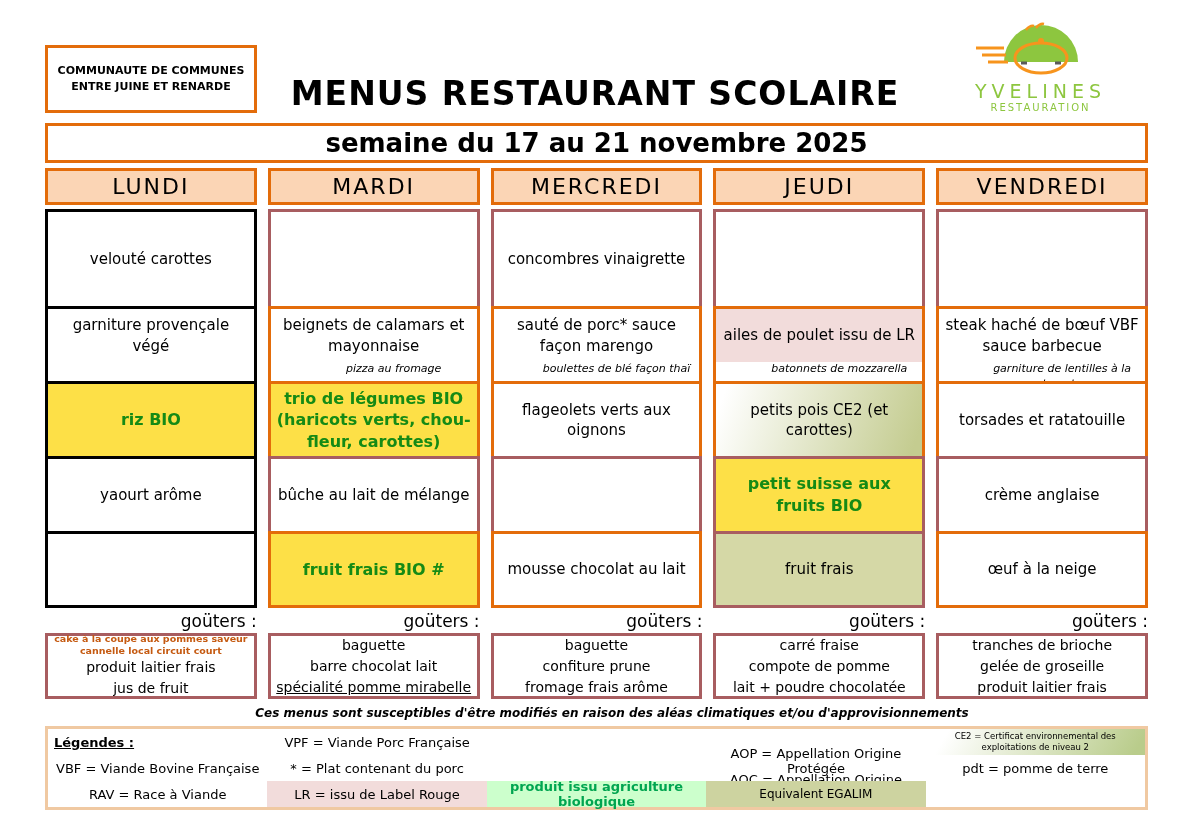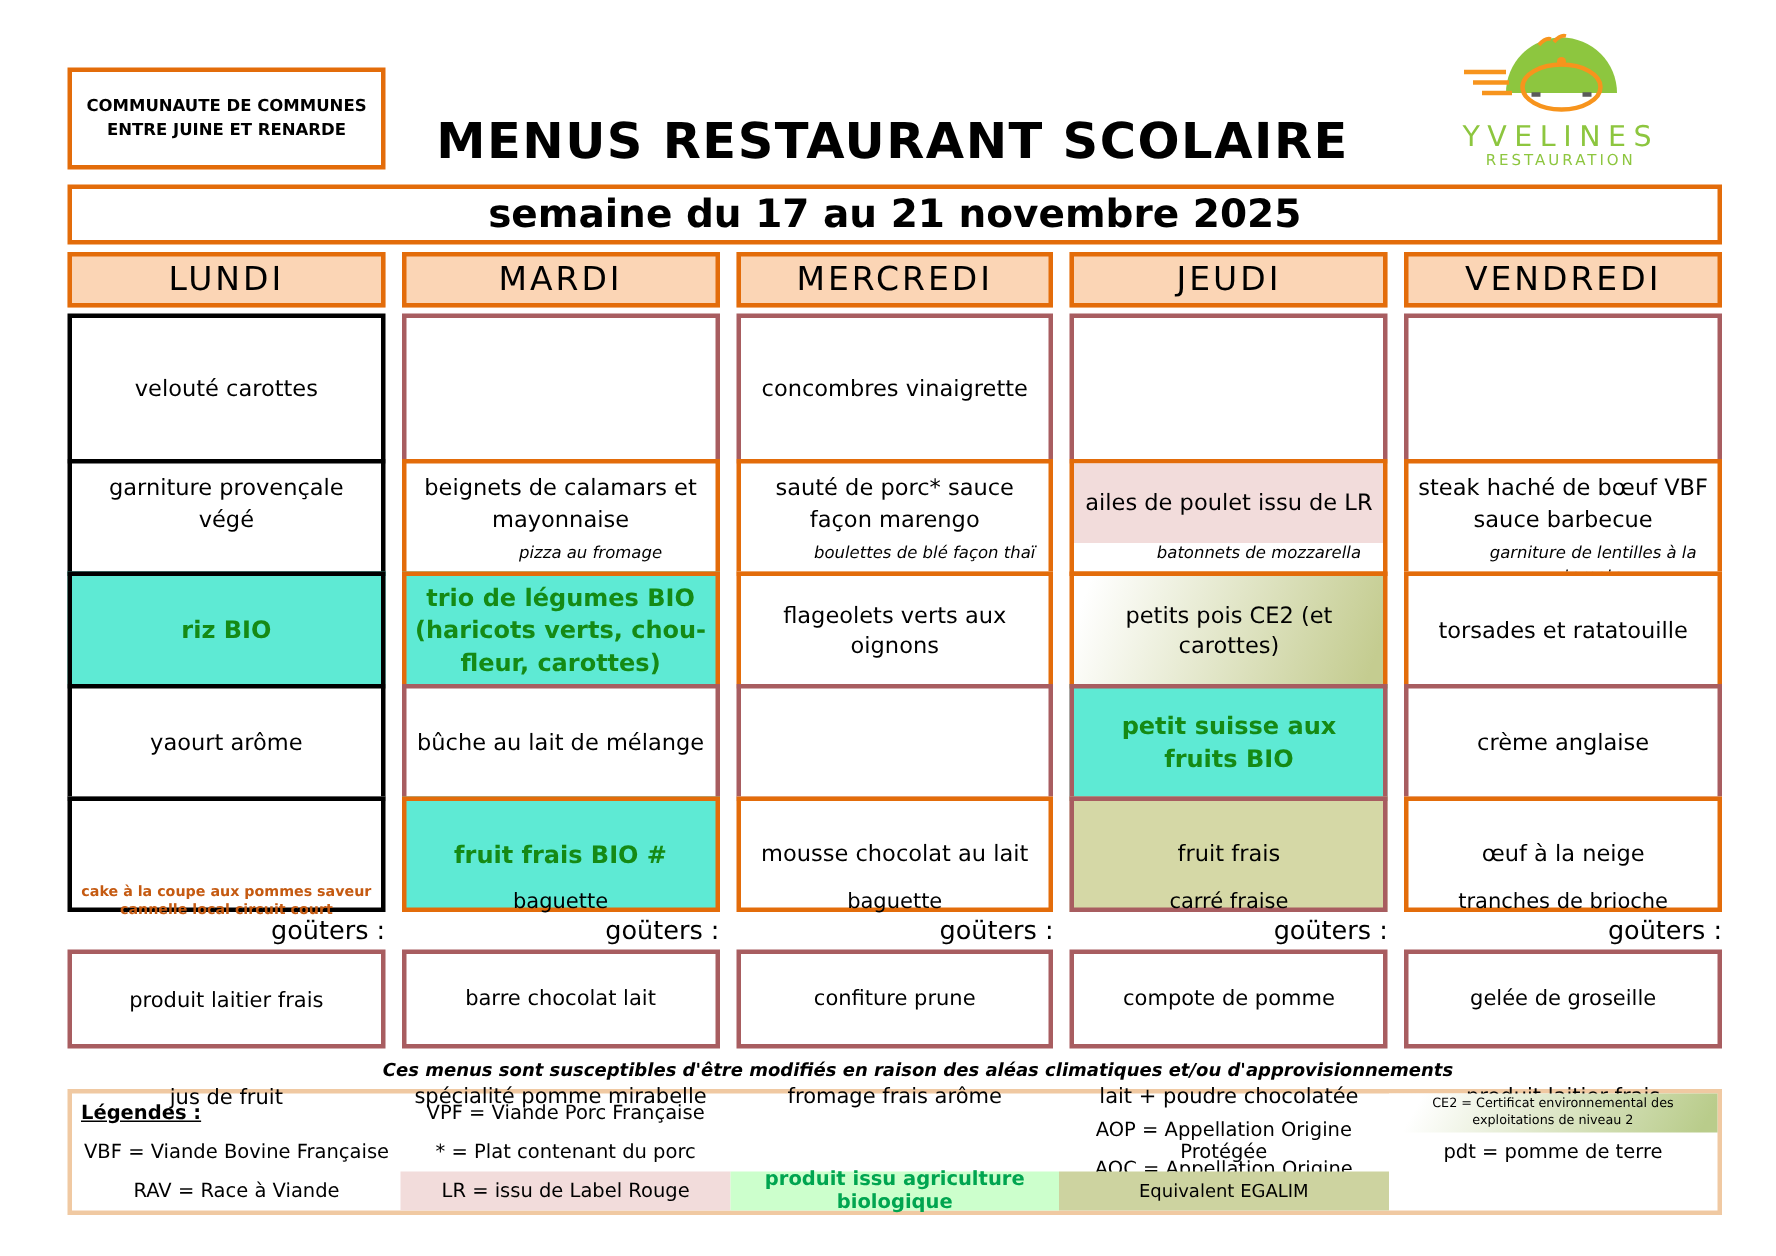--- a/index.html
+++ b/index.html
@@ -31,31 +31,31 @@
   .cell:first-child { margin-top:0; }
   .b-maroon { border-color:#A85D60; }
   .b-black  { border-color:#000; border-width:3px; }
   .c-entree { height:100px; }
   .c-plat { height:78px; padding:0; flex-direction:column; align-items:stretch; }
   .plat-main { flex:1; display:flex; align-items:center; justify-content:center; text-align:center; padding:0 5px; }
   .plat-sub { height:19px; font-size:11px; font-style:italic; display:flex; align-items:flex-start; justify-content:center;padding-left:40px; }
   .c-side { height:78px; }
   .c-dairy { height:78px; }
   .c-dessert { height:77px; }
-  .bg-green { background:#5eead4; color:#158A15; font-weight:bold; font-size:16px; }
+  .bg-green { background:#fde047; color:#158A15; font-weight:bold; font-size:16px; }
   .bg-pink { background:#F2DCDB; }
   .bg-khaki { background:#D5D8A6; }
   .bg-grad { background:linear-gradient(110deg,#ffffff 5%,#c4cc90 95%); }
 
   
   .gouter-title { text-align:right; font-size:17px; margin:3px 0 2px 0; }
   .gouter-box { border:3px solid #A85D60; height:66px; background:#fff; display:flex; flex-direction:column;
-                align-items:center; justify-content:center; text-align:center; font-size:14px; line-height:1.5; padding:1px 2px;gap:44px; }
+                align-items:center; justify-content:center; text-align:center; font-size:14px; line-height:1.5; padding:1px 2px; }
   .g-special { font-size:9.5px; color:#C55A11; font-weight:bold; line-height:1.3; }
-  .g-underline { }
+  .g-underline { text-decoration:underline; }
 
   
   .note { text-align:center; font-style:italic; font-weight:bold; font-size:12px; margin-top:7px;padding-left:40px; }
   .legend { margin:6px 36px 0 45px; border:3px solid #F0C9A2; display:grid; grid-template-columns:repeat(5,1fr);
             grid-template-rows:26px 26px 26px; background:#fff; }
   .lg { display:flex; align-items:center; justify-content:center; text-align:center; font-size:13px; padding:0 4px; }
   .lg-title { justify-content:flex-start; font-weight:bold; text-decoration:underline; padding-left:6px; }
   .lg-blue { background:#B9CDE5;margin-top:32px; }
   .lg-pink { background:#F2DCDB; }
   .lg-green { background:#CCFFCC; color:#00A550; font-weight:bold; }

